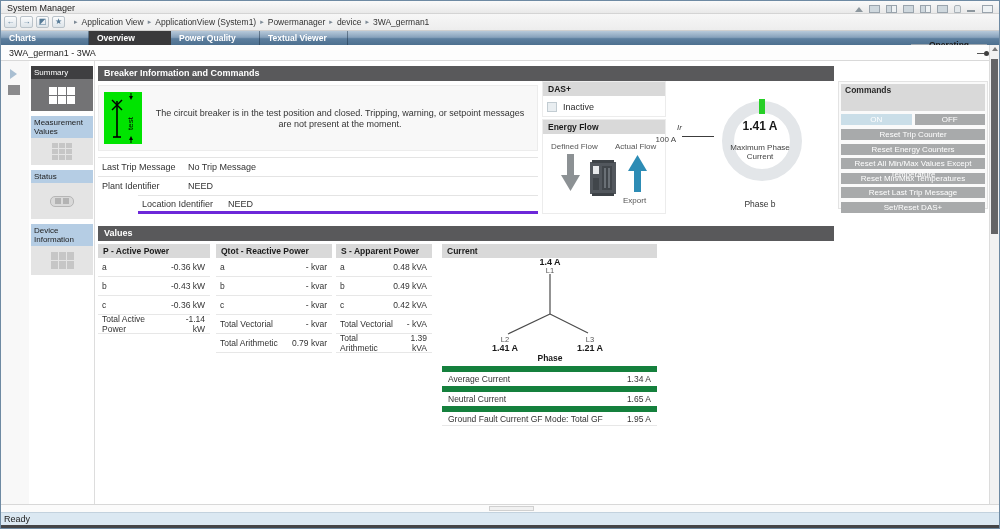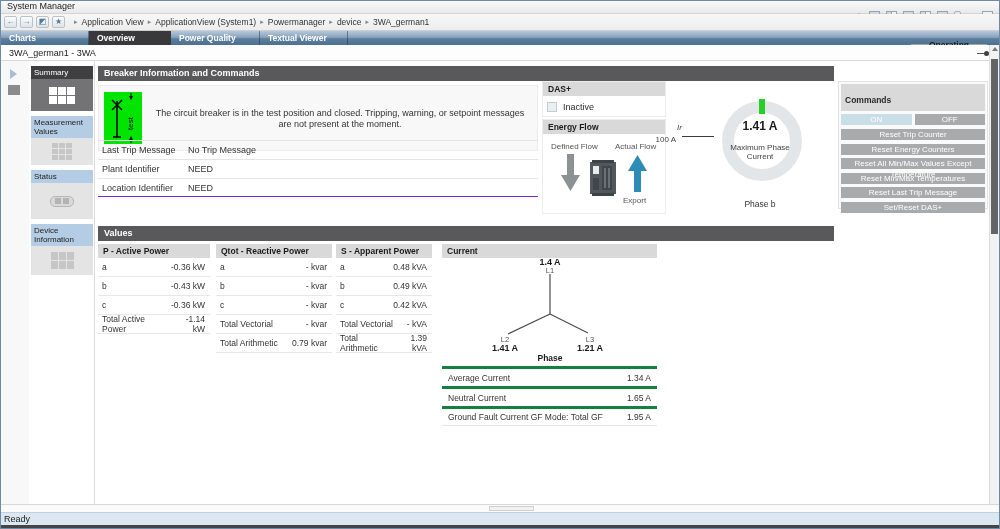--- a/index.html
+++ b/index.html
@@ -3,21 +3,21 @@
 <meta charset="utf-8">
 <style>
   * { margin:0; padding:0; box-sizing:border-box; }
   html,body { width:1000px; height:529px; }
   body { font-family:"Liberation Sans", sans-serif; font-size:9px; color:#2b2b2b; background:#fff; }
   .app { position:relative; width:1000px; height:529px; background:#fff; border:1px solid #6e8aa3; overflow:hidden; }
 
   
   .titlebar { position:absolute; left:0; top:0; width:100%; height:13px;
     background:linear-gradient(#fafafa,#e9e9e9); border-bottom:1px solid #d4d4d4;
-    display:flex; align-items:flex-start; padding:0 6px;flex-direction:column; }
+    display:flex; align-items:flex-end; padding:0 6px; }
   .titlebar .title { font-size:9px; color:#222; }
   .tb-icons { margin-left:auto; display:flex; align-items:center; gap:6px; }
   .tbi { width:11px; height:8px; border:1px solid #9aa4ad; background:#cfd8de; display:inline-block; }
   .tbi.pin { width:9px; height:8px; border:none; background:none; position:relative; }
   .tbi.pin::before { content:""; position:absolute; left:1px; top:2px; border-left:4px solid transparent; border-right:4px solid transparent; border-bottom:5px solid #8d979e; }
   .tbi.split { background:linear-gradient(90deg,#cfd8de 45%,#9aa4ad 45%,#9aa4ad 55%,#eef2f4 55%); }
   .tbi.lock { width:7px; height:8px; border:1px solid #aab2b8; background:#e3e8eb; border-radius:2px 2px 0 0; }
   .tbi.minimize { border:none; background:none; width:9px; height:8px; position:relative; }
   .tbi.minimize::before{ content:""; position:absolute; left:0; bottom:1px; width:8px; height:2px; background:#8d979e; }
   .tbi.maximize { background:#eef2f4; }
@@ -72,23 +72,23 @@
 
   
   .content { position:absolute; left:93px; top:60px; width:897px; height:445px; background:#fff; border-left:1px solid #ddd; }
   .sec-hd { position:absolute; background:#59595b; color:#fff; font-weight:bold; font-size:9px; line-height:15px; padding:0 6px; height:15px; }
   .panel-hd { background:#d9d9d9; color:#1b1b1b; font-weight:bold; font-size:8.5px; line-height:14px; height:14px; padding:0 5px; }
 
   .msg-panel { position:absolute; left:3px; top:24px; width:440px; height:66px; background:#f8f8f8; border:1px solid #ececec; }
   .breaker-ico { position:absolute; left:5px; top:6px; }
   .msg-text { position:absolute; left:50px; right:6px; top:22px; text-align:center; font-size:9px; color:#333; line-height:11px; }
 
-  .info-table { position:absolute; left:3px; top:79px; width:440px; }
+  .info-table { position:absolute; left:3px; top:96px; width:440px; }
   .info-row { height:19px; border-top:1px solid #e4e4e4; display:flex; align-items:center; }
-  .info-row:last-child { border-bottom:1px solid #6d28d9; }
+  .info-row:last-child { border-bottom:3px solid #6d28d9;margin-left:40px; }
   .info-row .lbl { width:90px; padding-left:4px; color:#333; }
   .info-row .val { color:#333; }
 
   .mini-panel { position:absolute; background:#fff; border:1px solid #ececec; }
   .das-panel { left:447px; top:20px; width:124px; height:36px; }
   .das-row { display:flex; align-items:center; gap:6px; padding:6px 4px; }
   .checkbox { width:10px; height:10px; background:#e9eef1; border:1px solid #c2ccd2; }
 
   .ef-panel { left:447px; top:58px; width:124px; height:95px; }
   .ef-body { position:relative; height:80px; }
@@ -103,35 +103,35 @@
   .gauge-zone { position:absolute; left:575px; top:18px; width:170px; height:145px; }
   .gauge-center { position:absolute; left:30px; top:40px; width:120px; text-align:center; }
   .gauge-val { font-size:12px; font-weight:bold; color:#1a1a1a; }
   .gauge-lab { font-size:8px; color:#444; line-height:9px; margin-top:10px; }
   .gauge-ref-name { position:absolute; left:-18px; top:44px; width:30px; text-align:right; font-size:8px; color:#444;font-style:italic; }
   .gauge-ref-val { position:absolute; left:-24px; top:56px; width:30px; text-align:right; font-size:8px; color:#444; }
   .gauge-line { position:absolute; left:12px; top:57px; width:32px; height:1px; background:#3c3c3c; }
   .gauge-phase { position:absolute; left:30px; top:120px; width:120px; text-align:center; font-size:8.5px; color:#333; }
 
   .cmd-panel { position:absolute; left:743px; top:20px; width:150px; height:128px; background:#fafafa; border:1px solid #e3e3e3; padding:0 2px; }
-  .cmd-hd { background:#d9d9d9; font-weight:bold; font-size:8.5px; height:27px; line-height:13px; padding:10px 4px; margin:2px 0 3px; }
+  .cmd-hd { background:#d9d9d9; font-weight:bold; font-size:8.5px; height:27px; line-height:13px; padding:0 4px; margin:2px 0 3px; }
   .onoff { display:flex; gap:3px; margin-bottom:4px; }
   .btn { background:#a8aaab; color:#fff; border:none; font-size:8px; height:11px; line-height:11px; text-align:center; cursor:pointer; font-family:"Liberation Sans",sans-serif; display:block; width:100%; }
   .btn.on { background:#cadee8; }
   .onoff .btn { width:71px; }
   .cmd-list .btn { margin-bottom:3.5px; }
 
   
   .vtable { position:absolute; background:#fff; }
   .vrow { display:flex; justify-content:space-between; align-items:center; height:19px; border-bottom:1px solid #e7e7e7; font-size:8.5px; color:#333; padding:0 5px 0 4px; }
   .vrow .vv { text-align:right; }
 
   .cur-panel { position:absolute; left:347px; top:183px; width:215px; background:#fff; }
   .cur-rows { margin-top:2px; }
-  .cur-row { display:flex; justify-content:space-between; align-items:center; height:20px; border-top:3px solid #15803d; font-size:8.5px; color:#333; padding:0 6px 0 6px; }
+  .cur-row { display:flex; justify-content:space-between; align-items:center; height:20px; border-top:6px solid #15803d; font-size:8.5px; color:#333; padding:0 6px 0 6px; }
   .cur-row:last-child { border-bottom:1px solid #e7e7e7; }
 
   
   .vscroll { position:absolute; right:0; top:44px; width:10px; height:469px; background:#f2f2f2; border-left:1px solid #dcdcdc; }
   .vscroll .up { position:absolute; top:2px; left:2px; width:0; height:0; border-left:3px solid transparent; border-right:3px solid transparent; border-bottom:4px solid #777; }
   .vscroll .down { position:absolute; bottom:2px; left:2px; width:0; height:0; border-left:3px solid transparent; border-right:3px solid transparent; border-top:4px solid #777; }
   .vscroll .thumb { position:absolute; top:14px; left:1px; width:7px; height:175px; background:#646466; }
   .hscroll { position:absolute; left:0; bottom:16px; width:100%; height:8px; background:#fbfbfb; border-top:1px solid #d8d8d8; }
   .hscroll .thumb { position:absolute; left:488px; top:1px; width:45px; height:5px; background:#f1f1f1; border:1px solid #d0d0d0; }
   .statusbar { position:absolute; left:0; bottom:3px; width:100%; height:13px; background:#dbe8f2; display:flex; align-items:center; padding:0 3px; font-size:9px; color:#222; border-top:1px solid #c3d2de; }

